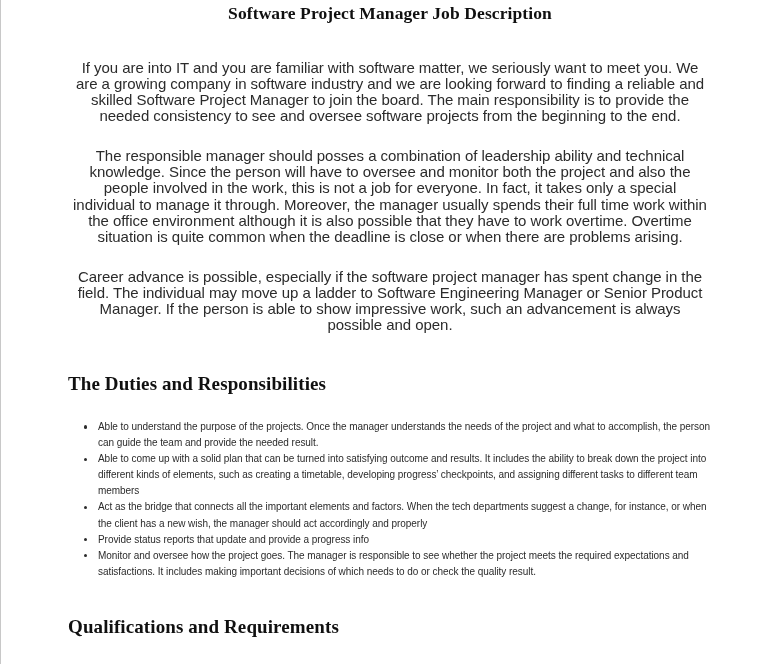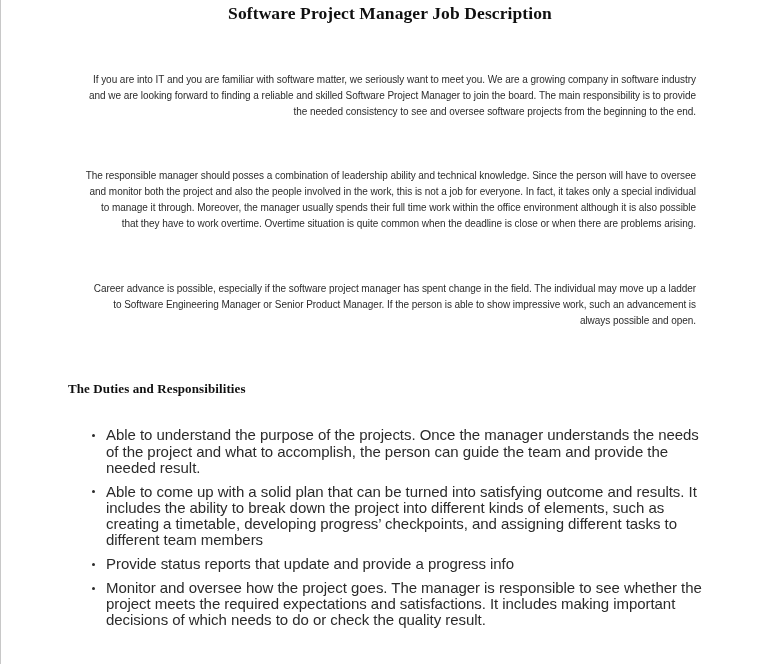--- a/index.html
+++ b/index.html
@@ -52,50 +52,50 @@
     color: #101010;
     margin: 0;
     padding-top: 3px;
     line-height: 1.25;
   }
 
   
   .section-heading {
     font-family: "Liberation Serif", "DejaVu Serif", serif;
     font-weight: bold;
-    font-size: 13px;
+    font-size: 19px;
     color: #101010;
     margin: 0;
     line-height: 1.2;
     letter-spacing: 0.1px;
   }
 
   
   p.body-para {
-    font-size: 10px;
+    font-size: 15px;
     line-height: 16.1px;
     color: #2b2b2b;
-    margin: 16px;
-    text-align: right;
+    margin: 4px;
+    text-align: center;
     letter-spacing: -0.05px;
   }
 
   
   ul.bullets {
     margin: 0;
     padding: 0;
     list-style: none;
   }
   ul.bullets > li {
     position: relative;
-    font-size: 15px;
+    font-size: 10px;
     line-height: 16.1px;
     color: #2b2b2b;
     padding-left: 30px;
-    margin: 8px;
+    margin: 0;
     letter-spacing: -0.05px;
   }
   ul.bullets > li::before {
     content: "";
     position: absolute;
     left: 16px;
     top: 6.5px;
     width: 3.2px;
     height: 3.2px;
     border-radius: 50%;
@@ -144,23 +144,25 @@
     <div class="gap-xxl"></div>
 
     <h2 class="section-heading">The Duties and Responsibilities</h2>
 
     <div class="gap-lg"></div>
 
 
     <ul class="bullets">
       <li>Able to understand the purpose of the projects. Once the manager understands the needs of the project and what to accomplish, the person can guide the team and provide the needed result.</li>
       <li>Able to come up with a solid plan that can be turned into satisfying outcome and results. It includes the ability to break down the project into different kinds of elements, such as creating a timetable, developing progress’ checkpoints, and assigning different tasks to different team members</li>
+      <li>Act as the bridge that connects all the important elements and factors. When the tech departments suggest a change, for instance, or when the client has a new wish, the manager should act accordingly and properly</li>
       <li>Provide status reports that update and provide a progress info</li>
       <li>Monitor and oversee how the project goes. The manager is responsible to see whether the project meets the required expectations and satisfactions. It includes making important decisions of which needs to do or check the quality result.</li>
     </ul>
 
     <div class="gap-xxl"></div>
 
+    <h2 class="section-heading">Qualifications and Requirements</h2>
 
     <div class="gap-lg"></div>
 
   </div>
 </div>
 
 </body></html>

